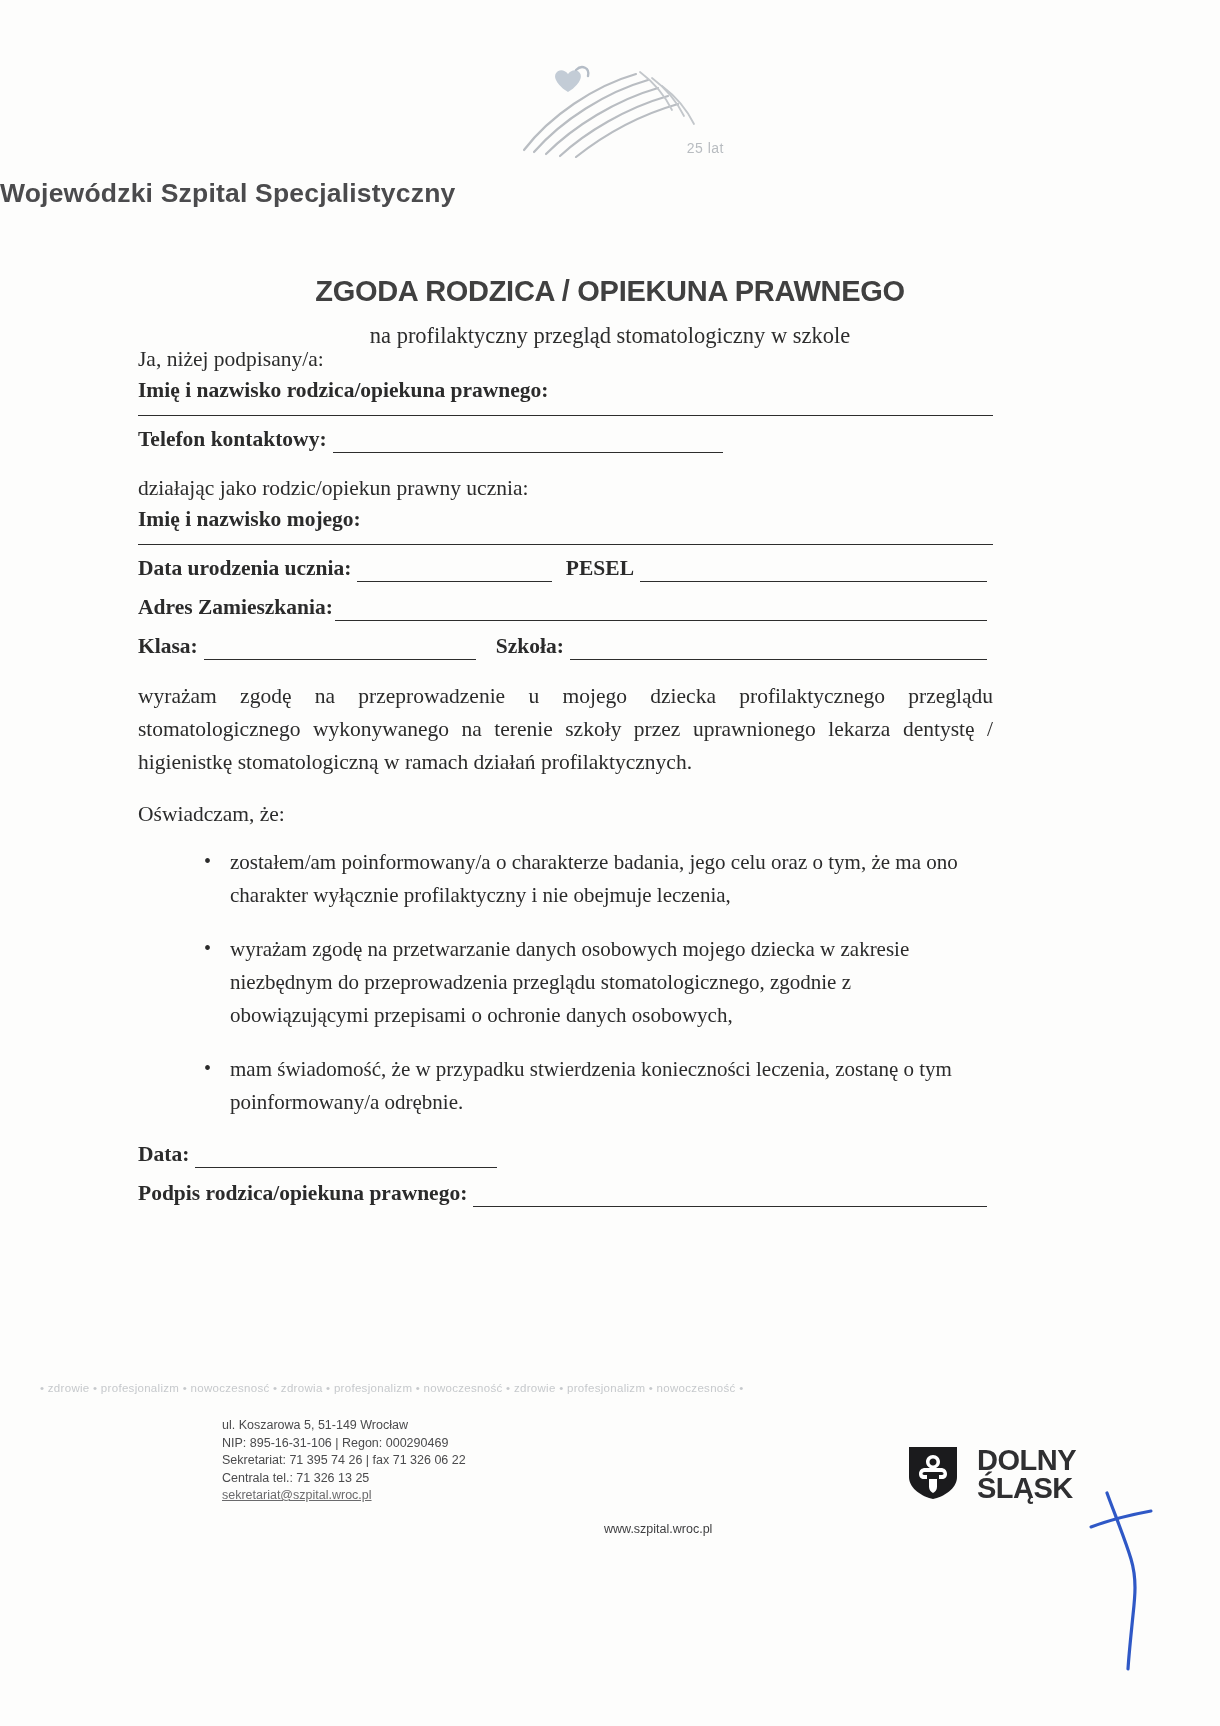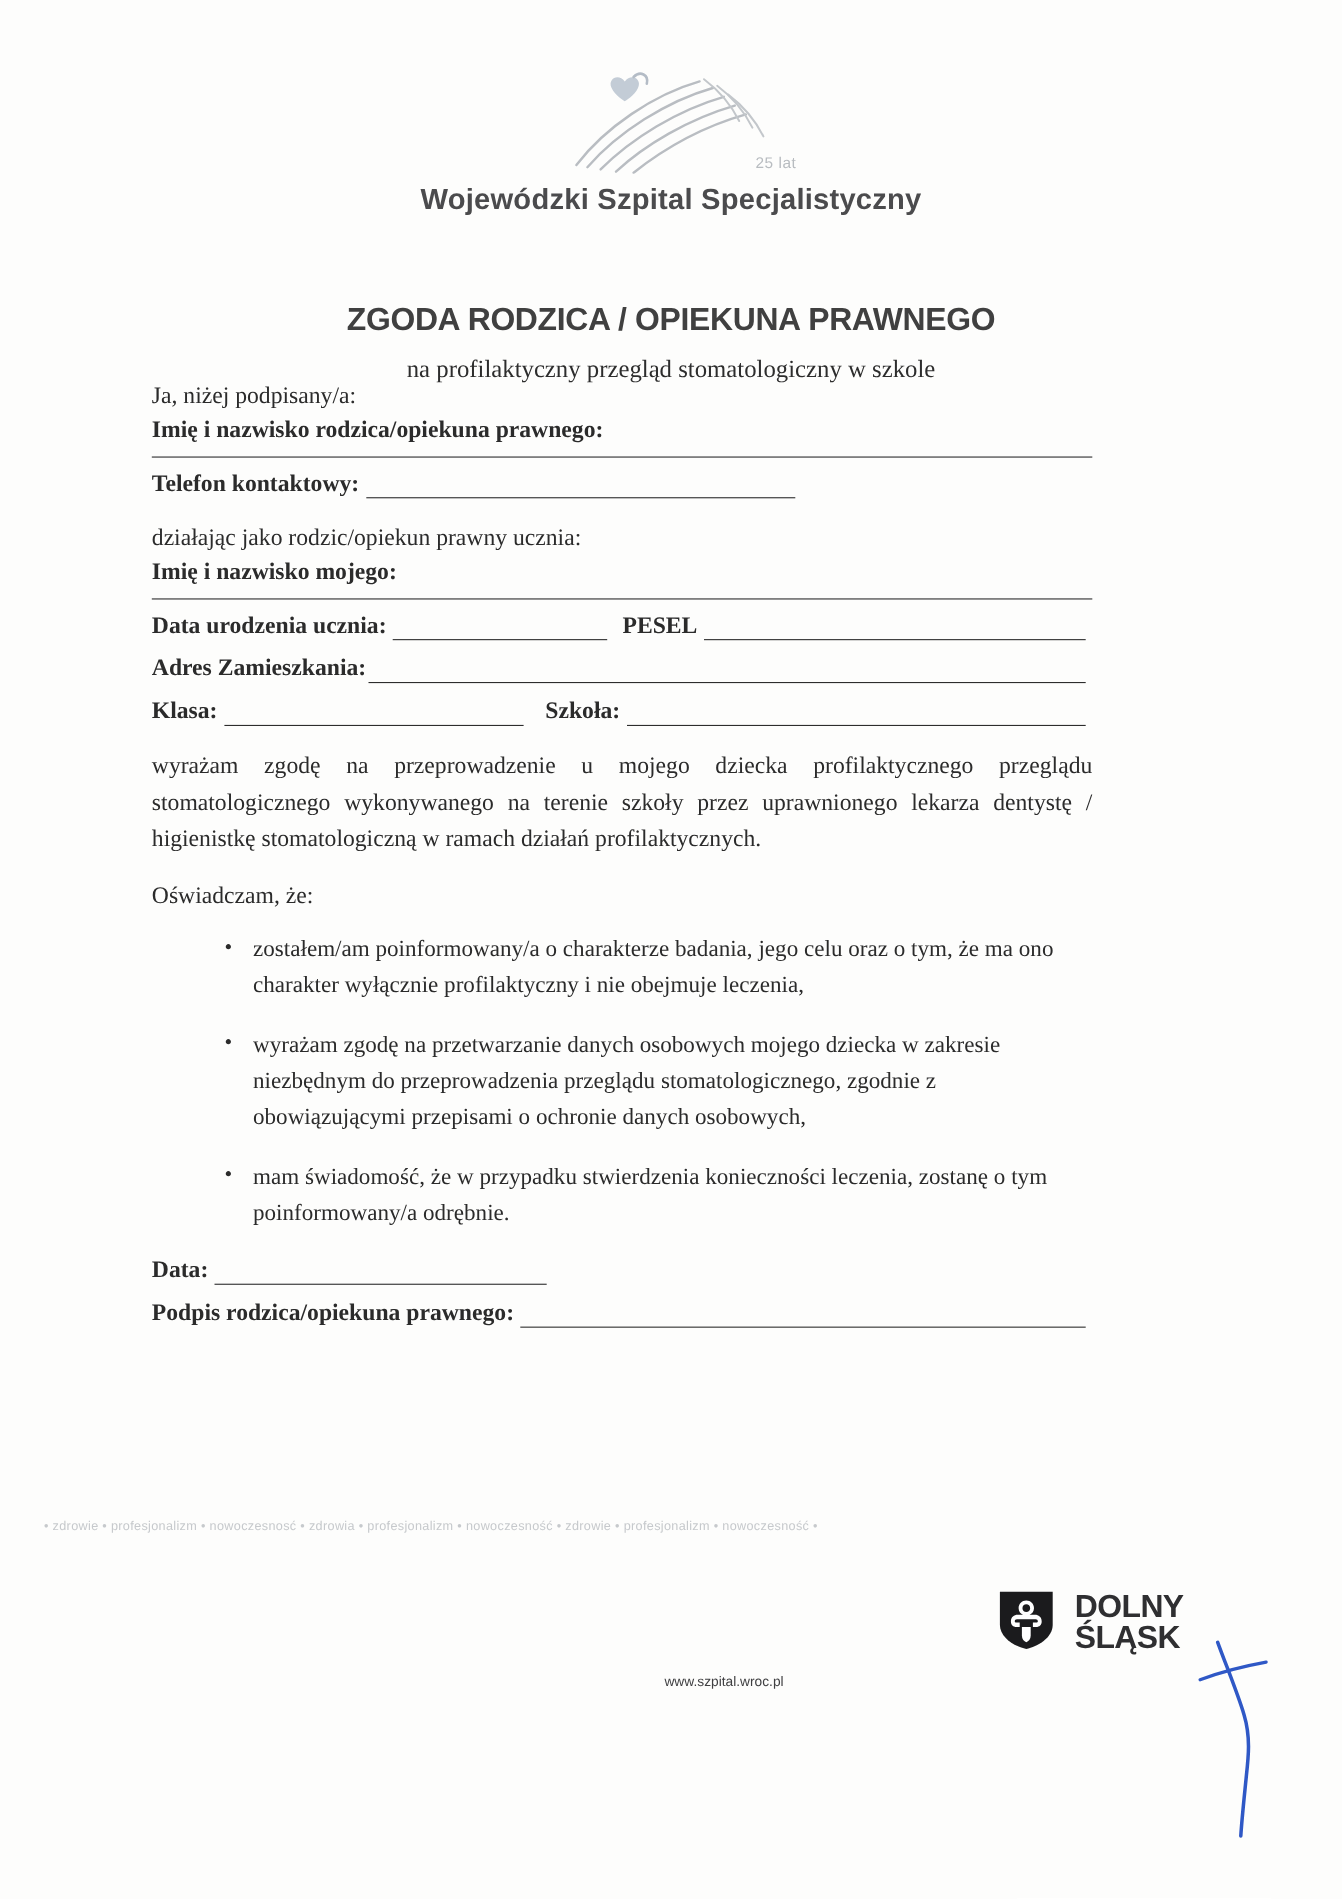--- a/index.html
+++ b/index.html
@@ -16,21 +16,21 @@
     font-family: "Liberation Serif", serif;
     color: #2b2b2b;
   }
 
   
   .header {
     position: absolute;
     top: 58px;
     left: 0;
     width: 1220px;
-    text-align: center;
+    text-align: left;
   }
   .logo-mark {
     position: relative;
     width: 240px;
     height: 100px;
     margin: 0 auto 2px auto;
   }
   .logo-mark svg { display: block; }
   .logo-years {
     position: absolute;
@@ -40,21 +40,21 @@
     font-size: 14px;
     color: #b8bcc0;
     letter-spacing: 0.5px;
   }
   .org-name {
     font-family: "Liberation Sans", sans-serif;
     font-weight: bold;
     font-size: 26.5px;
     color: #4b4b4d;
     letter-spacing: 0.2px;
-    margin-top: 8px;
+    margin-top: 20px;
   }
   .org-sub {
     font-family: "Liberation Sans", sans-serif;
     font-size: 15px;
     color: #5d5d5f;
     margin-top: 7px;
     letter-spacing: 0.1px;
   }
 
   
@@ -306,20 +306,27 @@
 
     <div class="inline-row">
       <span class="label bold">Podpis rodzica/opiekuna prawnego:</span>
       <span class="fill" style="flex:1;"></span>
     </div>
 
   </div>
 
   <div class="slogan">• zdrowie • profesjonalizm • nowoczesnosć • zdrowia • profesjonalizm • nowoczesność •  zdrowie • profesjonalizm • nowoczesność •</div>
 
+  <div class="footer-contact">
+    <div>ul. Koszarowa 5, 51-149 Wrocław</div>
+    <div>NIP: 895-16-31-106 | Regon: 000290469</div>
+    <div>Sekretariat: 71 395 74 26 | fax 71 326 06 22</div>
+    <div>Centrala tel.: 71 326 13 25</div>
+    <div class="email">sekretariat@szpital.wroc.pl</div>
+  </div>
 
   <div class="footer-web">www.szpital.wroc.pl</div>
 
   <div class="ds-logo">
     <span>
       <svg width="56" height="58" viewBox="0 0 56 58">
         <path d="M4 4 L52 4 L52 34 C52 46, 38 54, 28 56 C18 54, 4 46, 4 34 Z" fill="#1b1b1d"></path>
         <g fill="#ffffff">
           <path d="M28 12 C24 12, 21 15, 21 19 C21 22, 23 24, 25 25 L20 25 C17 25, 14 27, 14 31 C14 34, 16 36, 19 36 L22 36 L22 32 L19 32 C18 32, 17.5 31.5, 17.5 30.8 C17.5 29.8, 18.3 29, 19.5 29 L36.5 29 C37.7 29, 38.5 29.8, 38.5 30.8 C38.5 31.5, 38 32, 37 32 L34 32 L34 36 L37 36 C40 36, 42 34, 42 31 C42 27, 39 25, 36 25 L31 25 C33 24, 35 22, 35 19 C35 15, 32 12, 28 12 Z M28 15.5 C30 15.5, 31.5 17, 31.5 19 C31.5 21, 30 22.5, 28 22.5 C26 22.5, 24.5 21, 24.5 19 C24.5 17, 26 15.5, 28 15.5 Z"></path>
           <path d="M24 36 L32 36 L32 44 C32 47, 30 49, 28 50 C26 49, 24 47, 24 44 Z"></path>

